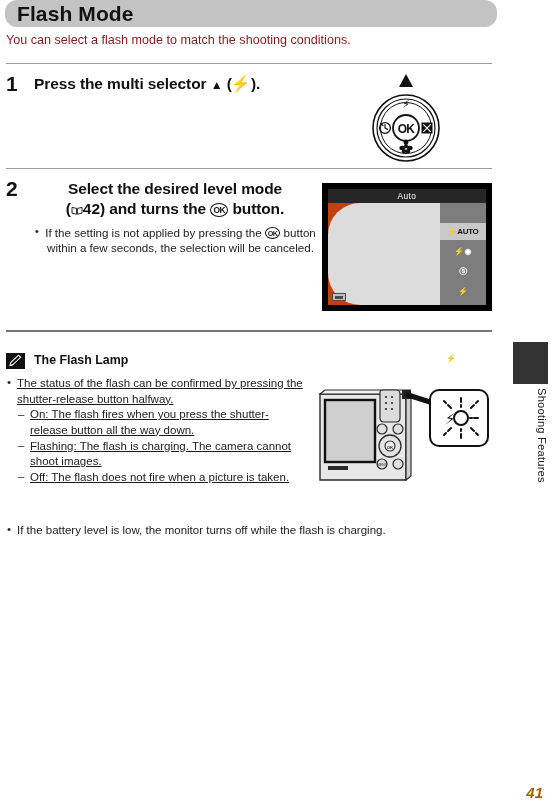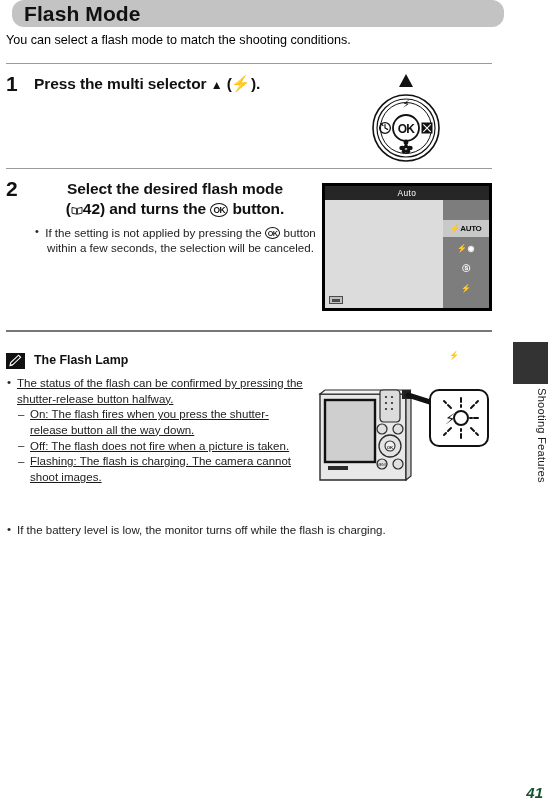--- a/index.html
+++ b/index.html
@@ -12,41 +12,41 @@
     height: 809px;
     position: relative;
     font-family: "Liberation Sans", sans-serif;
     color: #1a1a1a;
     overflow: hidden;
   }
 
   
   .page-header {
     position: absolute;
-    left: 12px; top: 0;
+    left: 5px; top: 0;
     width: 492px; height: 27px;
     background: #c3c3c3;
     border-radius: 12px;
   }
   .page-header .title {
     position: absolute;
     left: 12px; top: 2px;
     font-size: 21px;
     font-weight: bold;
     letter-spacing: 0.1px;
     color: #111;
   }
 
   
   .intro {
     position: absolute;
     left: 6px; top: 33px;
     width: 470px;
     font-size: 12.6px;
-    color: #000000;
+    color: #7f1d1d;
   }
 
   
   .rule {
     position: absolute;
     left: 6px;
     width: 486px;
     background: #9a9a9a;
     height: 1px;
   }
@@ -126,38 +126,39 @@
     left: 360px; top: 72px;
     width: 92px; height: 92px;
   }
 
   
   .lcd {
     position: absolute;
     left: 322px; top: 183px;
     width: 170px; height: 128px;
     background: #c2410c;
-    border: 3px solid #000000;
+    border: 6px solid #000000;
     box-sizing: border-box;
   }
   .lcd-titlebar {
     position: absolute;
     left: 0; top: 0; right: 0;
     height: 14px;
     background: #262626;
     color: #ffffff;
     font-size: 8.4px;
     text-align: center;
     line-height: 14px;
     letter-spacing: 0.4px;
   }
   .lcd-screen {
     position: absolute;
     left: 0; top: 14px; right: 0; bottom: 0;
     background: #dcdcdc;
+    border-radius: 32px;
   }
   .flash-menu {
     position: absolute;
     right: 0; top: 0;
     width: 46px; height: 100%;
     background: #7d7d7d;
   }
   .flash-item {
     position: absolute;
     left: 0; width: 46px; height: 17px;
@@ -288,21 +289,21 @@
     letter-spacing: 0.2px;
   }
 
   
   .page-number {
     position: absolute;
     right: 12px; bottom: 8px;
     font-size: 15px;
     font-style: italic;
     font-weight: bold;
-    color: #14532d;
+    color: #a16207;
   }
 </style>
 </head>
 <body>
 
 <div class="page-header">
   <div class="title">Flash Mode</div>
 </div>
 
 <div class="intro">You can select a flash mode to match the shooting conditions.</div>
@@ -353,21 +354,21 @@
     </g>
   </svg>
 </div>
 
 <div class="rule" style="top:168px;"></div>
 
 <div class="step" style="left:6px; top:177px; width:310px;">
   <div class="step-num">2</div>
   <div class="step-body">
     <div class="step-head">
-      <div>Select the desired flash mode</div>
+      <div>Select the desired level mode</div>
       <div>
         <span>(</span><span class="book-glyph"><svg width="12" height="9" viewBox="0 0 12 9">
               <path d="M1 1.4 L5.6 2.4 L5.6 8.2 L1 7.2 Z M11 1.4 L6.4 2.4 L6.4 8.2 L11 7.2 Z" fill="none" stroke="#111" stroke-width="0.9"></path>
             </svg></span><span>42</span><span>) and turns the </span><span class="ok-glyph">OK</span><span> button.</span>
       </div>
     </div>
     <ul class="bullets">
       <li>
         <span>If the setting is not applied by pressing the </span><span class="ok-glyph small">OK</span><span> button within a few seconds, the selection will be canceled.</span>
       </li>
@@ -409,22 +410,22 @@
         <path d="M4 12.6 L6.7 11.8" stroke="#ffffff" stroke-width="1"></path>
       </svg>
     </div>
     <div class="note-title">The Flash Lamp</div>
   </div>
   <ul class="note-list">
     <li>
       <span>The status of the flash can be confirmed by pressing the shutter-release button halfway.</span>
       <ul class="sub-list">
         <li>On: The flash fires when you press the shutter-release button all the way down.</li>
+        <li>Flashing: The flash is charging. The camera cannot shoot images.</li>
         <li>Off: The flash does not fire when a picture is taken.</li>
-        <li>Flashing: The flash is charging. The camera cannot shoot images.</li>
       </ul>
     </li>
   </ul>
 </div>
 <div class="note-final">If the battery level is low, the monitor turns off while the flash is charging.</div>
 
 <div class="camera-fig">
   <svg width="175" height="98" viewBox="0 0 175 98">
 
     <path d="M2 6 L88 6 L88 92 L2 92 Z" fill="#e8e8e8" stroke="#2a2a2a" stroke-width="1.4"></path>

